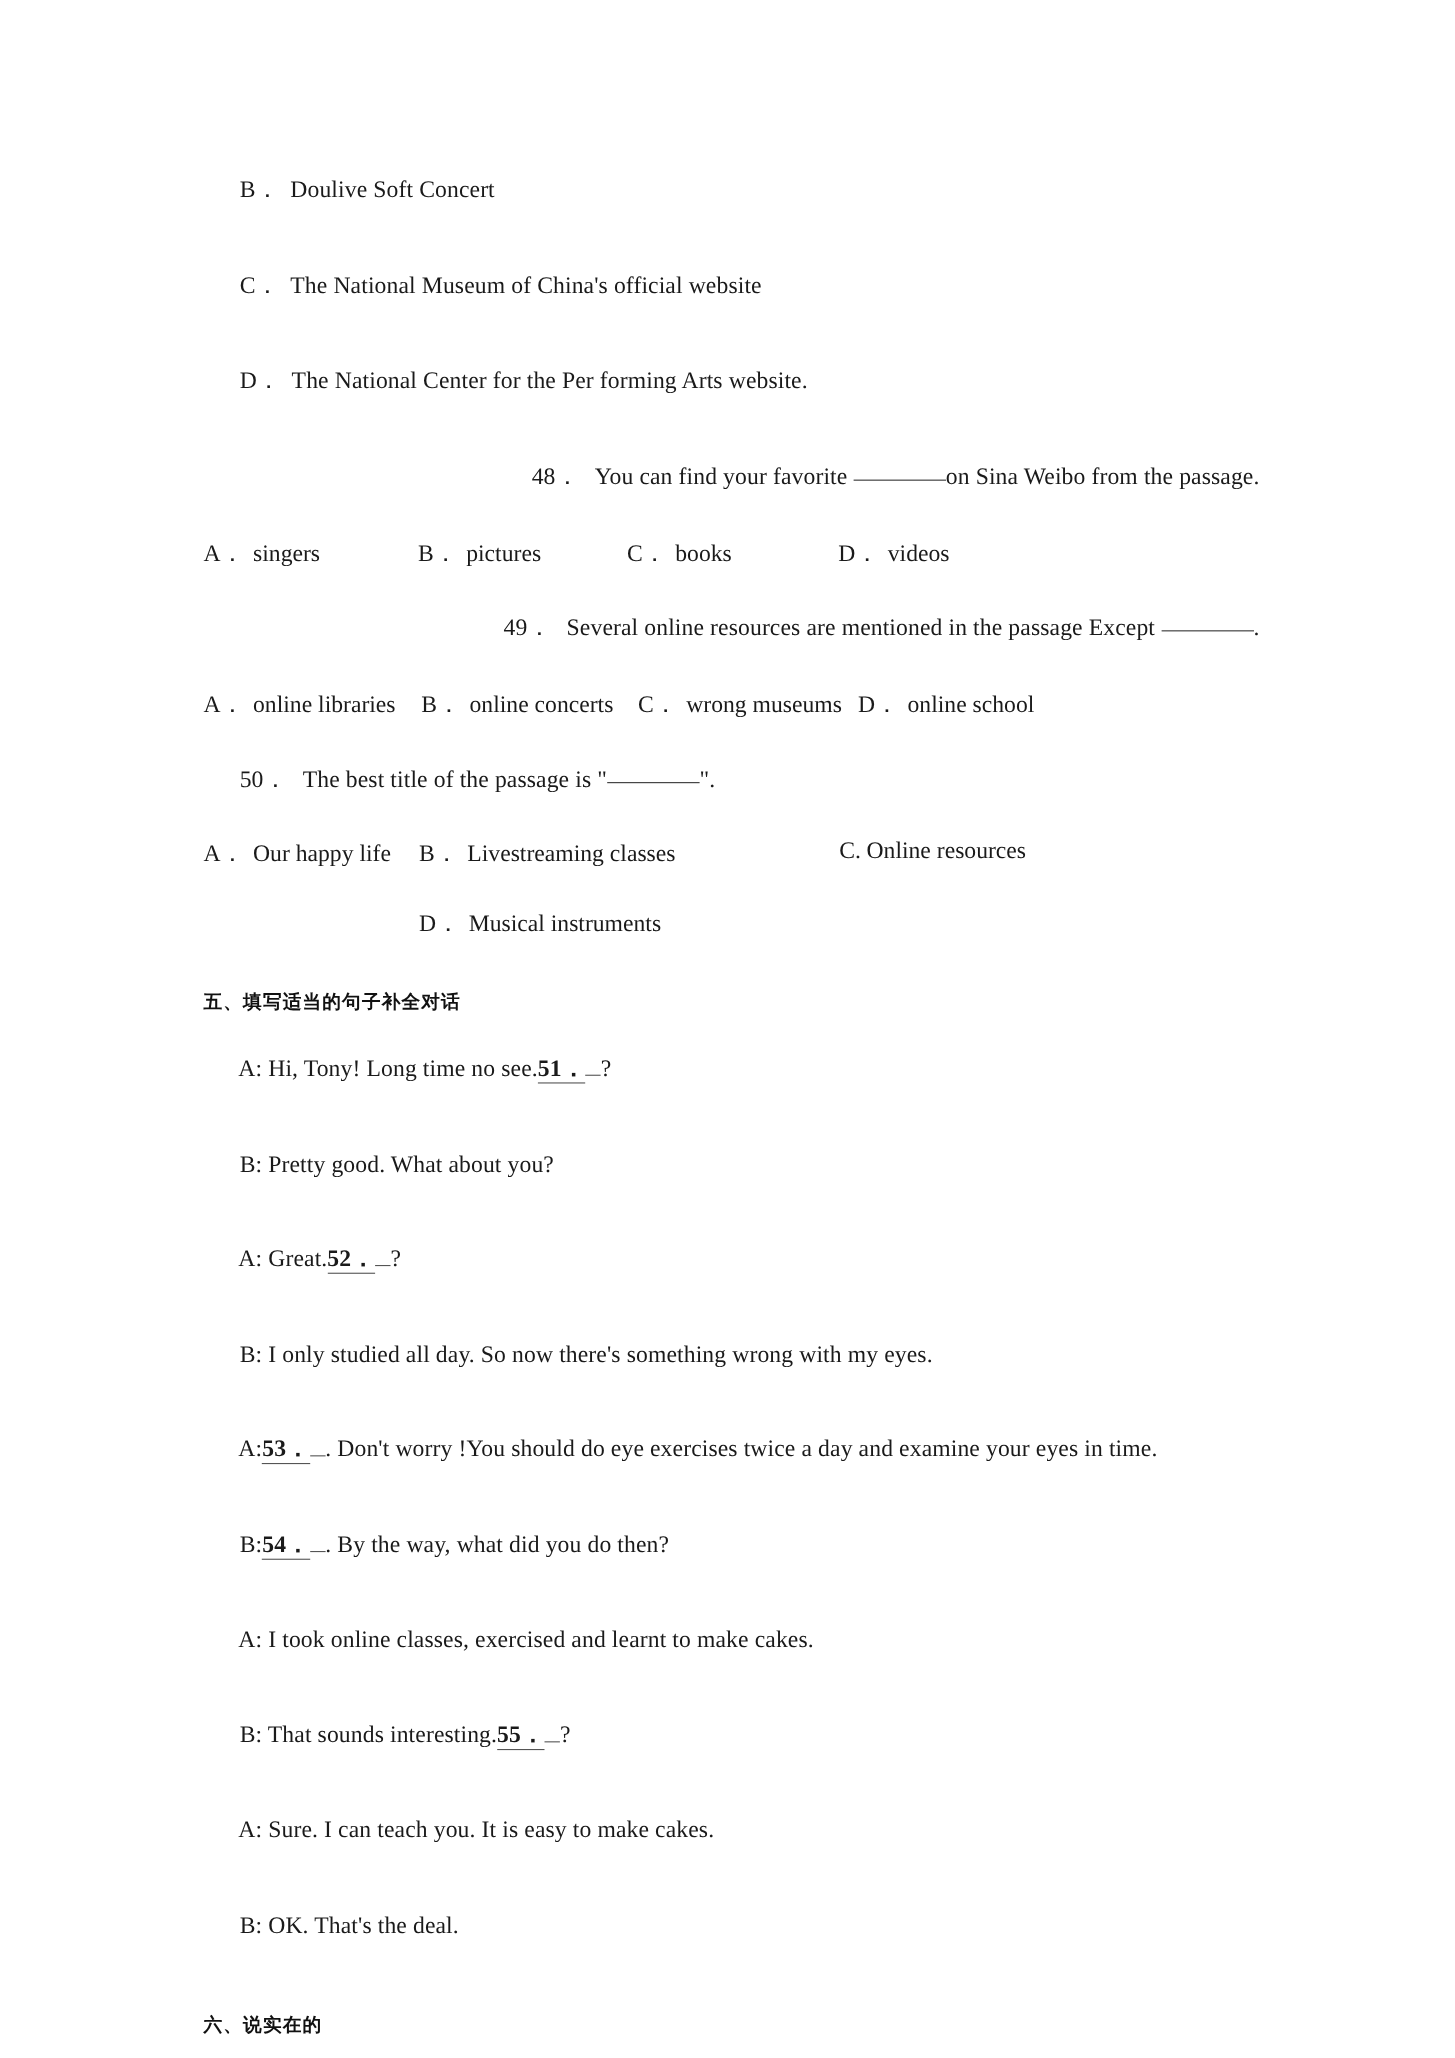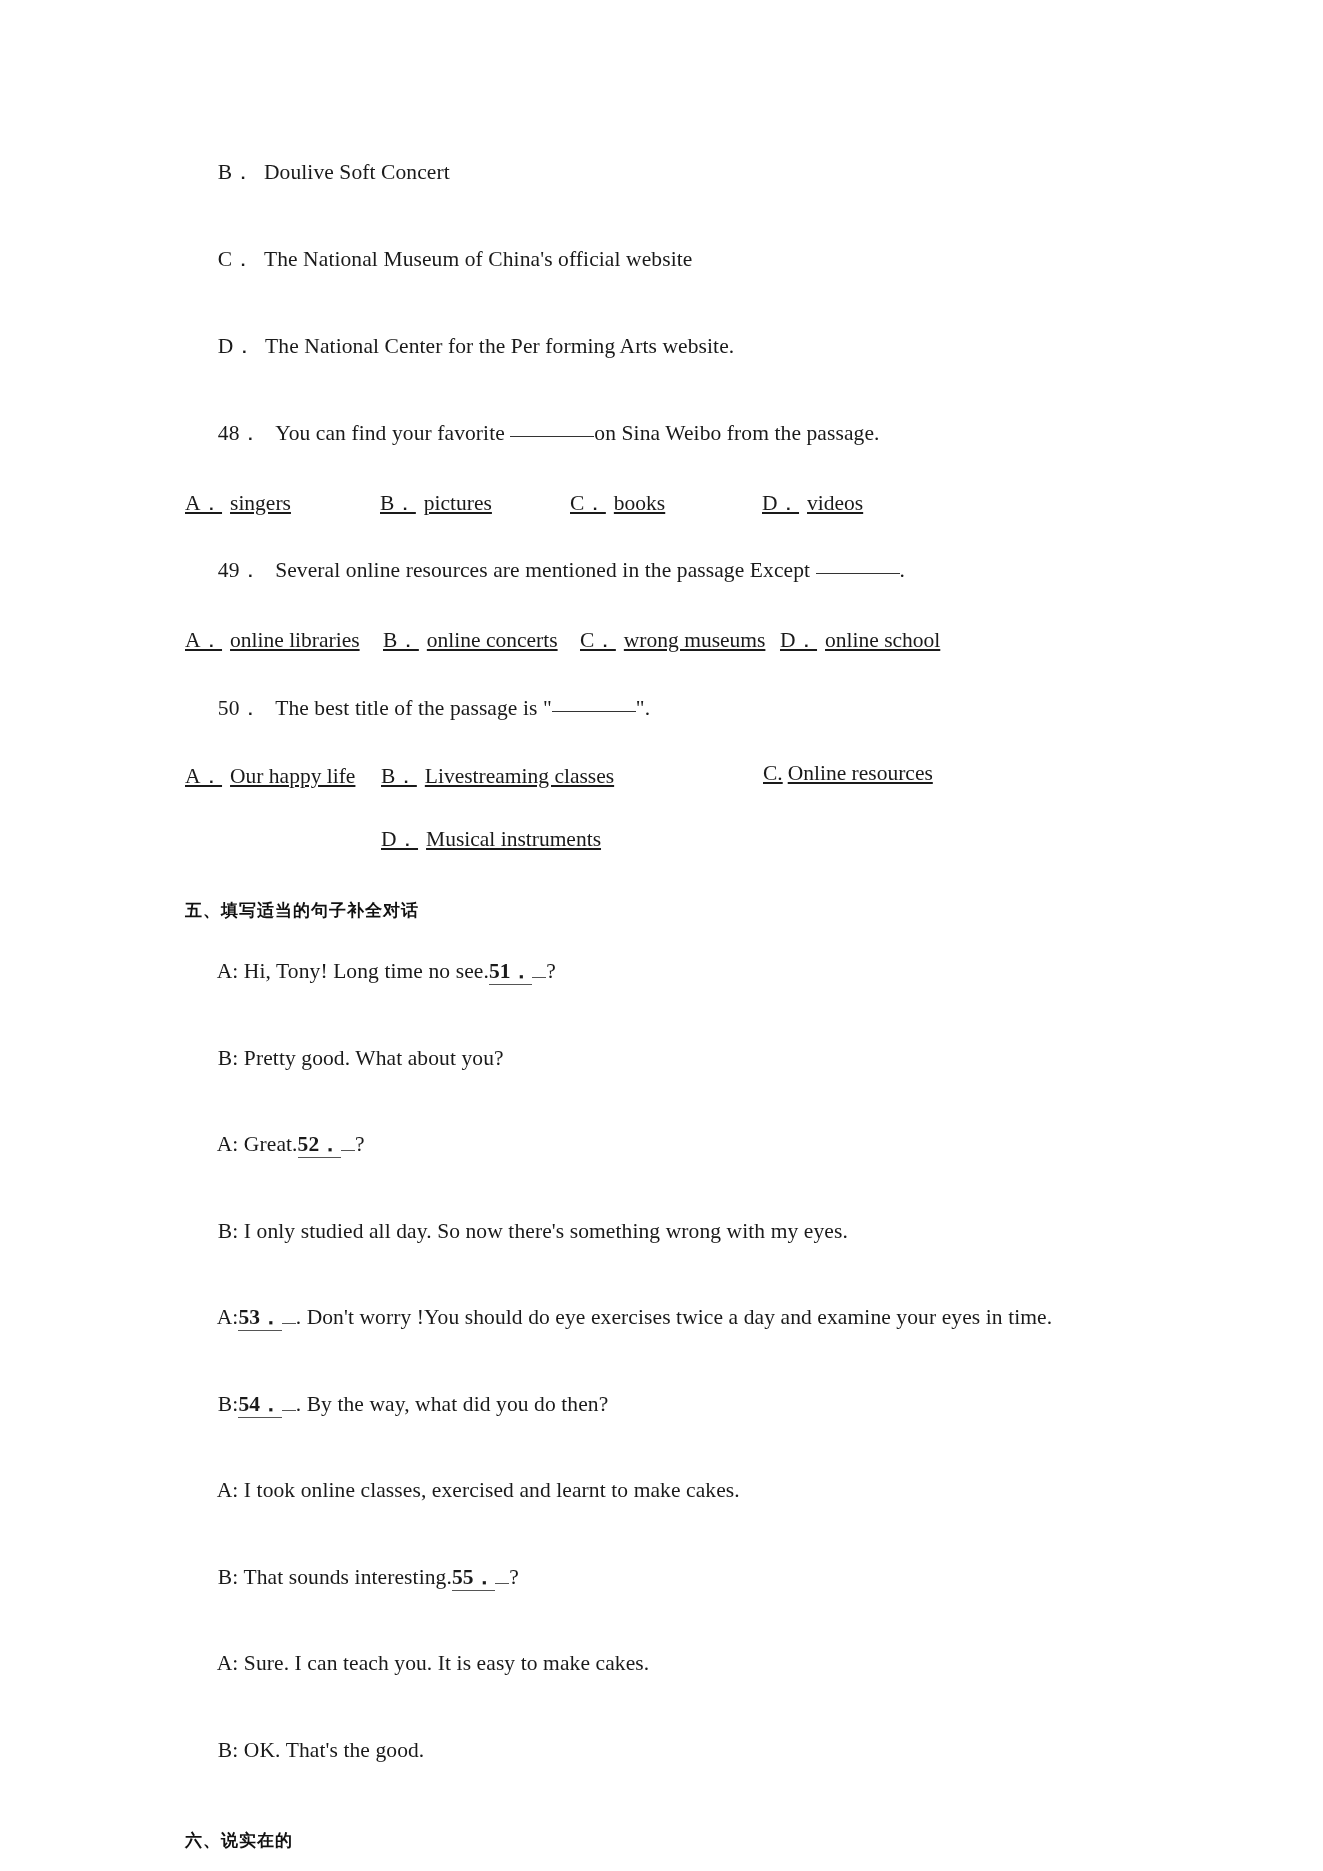--- a/index.html
+++ b/index.html
@@ -27,30 +27,30 @@
   }
 
   
   .line {
     font-size: 21.5px;
     line-height: 1.0;
     margin: 0 0 22.5px 0;
     white-space: pre;
     letter-spacing: 0.1px;
   }
-  .line.q { margin-bottom: 22px; }
+  .line.q { margin-bottom: 22px; text-align: right; }
 
   
   .opts {
     display: flex;
     font-size: 21.5px;
     margin: 0 0 22px 0;
     white-space: pre;
   }
-  .opts .opt { display: inline-block; text-decoration: underline; }
+  .opts .opt { display: inline-block; }
 
   .blank {
     display: inline-block;
     border-bottom: 1.3px solid #333;
     vertical-align: baseline;
     position: relative;
     top: -3px;
   }
   .blank.w-md { width: 84px; }
 
@@ -165,21 +165,21 @@
 
     <div class="line dlg">
       <span>B: </span><span>That sounds interesting.</span><span class="und">55．</span><span class="und" style="display:inline-block;width:14px"></span><span>?</span>
     </div>
 
     <div class="line dlg">
       <span>A: </span><span>Sure. I can teach you. It is easy to make cakes.</span>
     </div>
 
     <div class="line dlg">
-      <span>B: </span><span>OK. That's the good.</span>
+      <span>B: </span><span>OK. That's the deal.</span>
     </div>
 
     <div class="section-head gap-before-section">六、说实在的</div>
 
     <div class="sent-cn">
       <span>56．</span><span style="display:inline-block;width:8px"></span><span class="cn">说实在的，我真不想离开母校。</span>
     </div>
 
   </div>
 </div>

